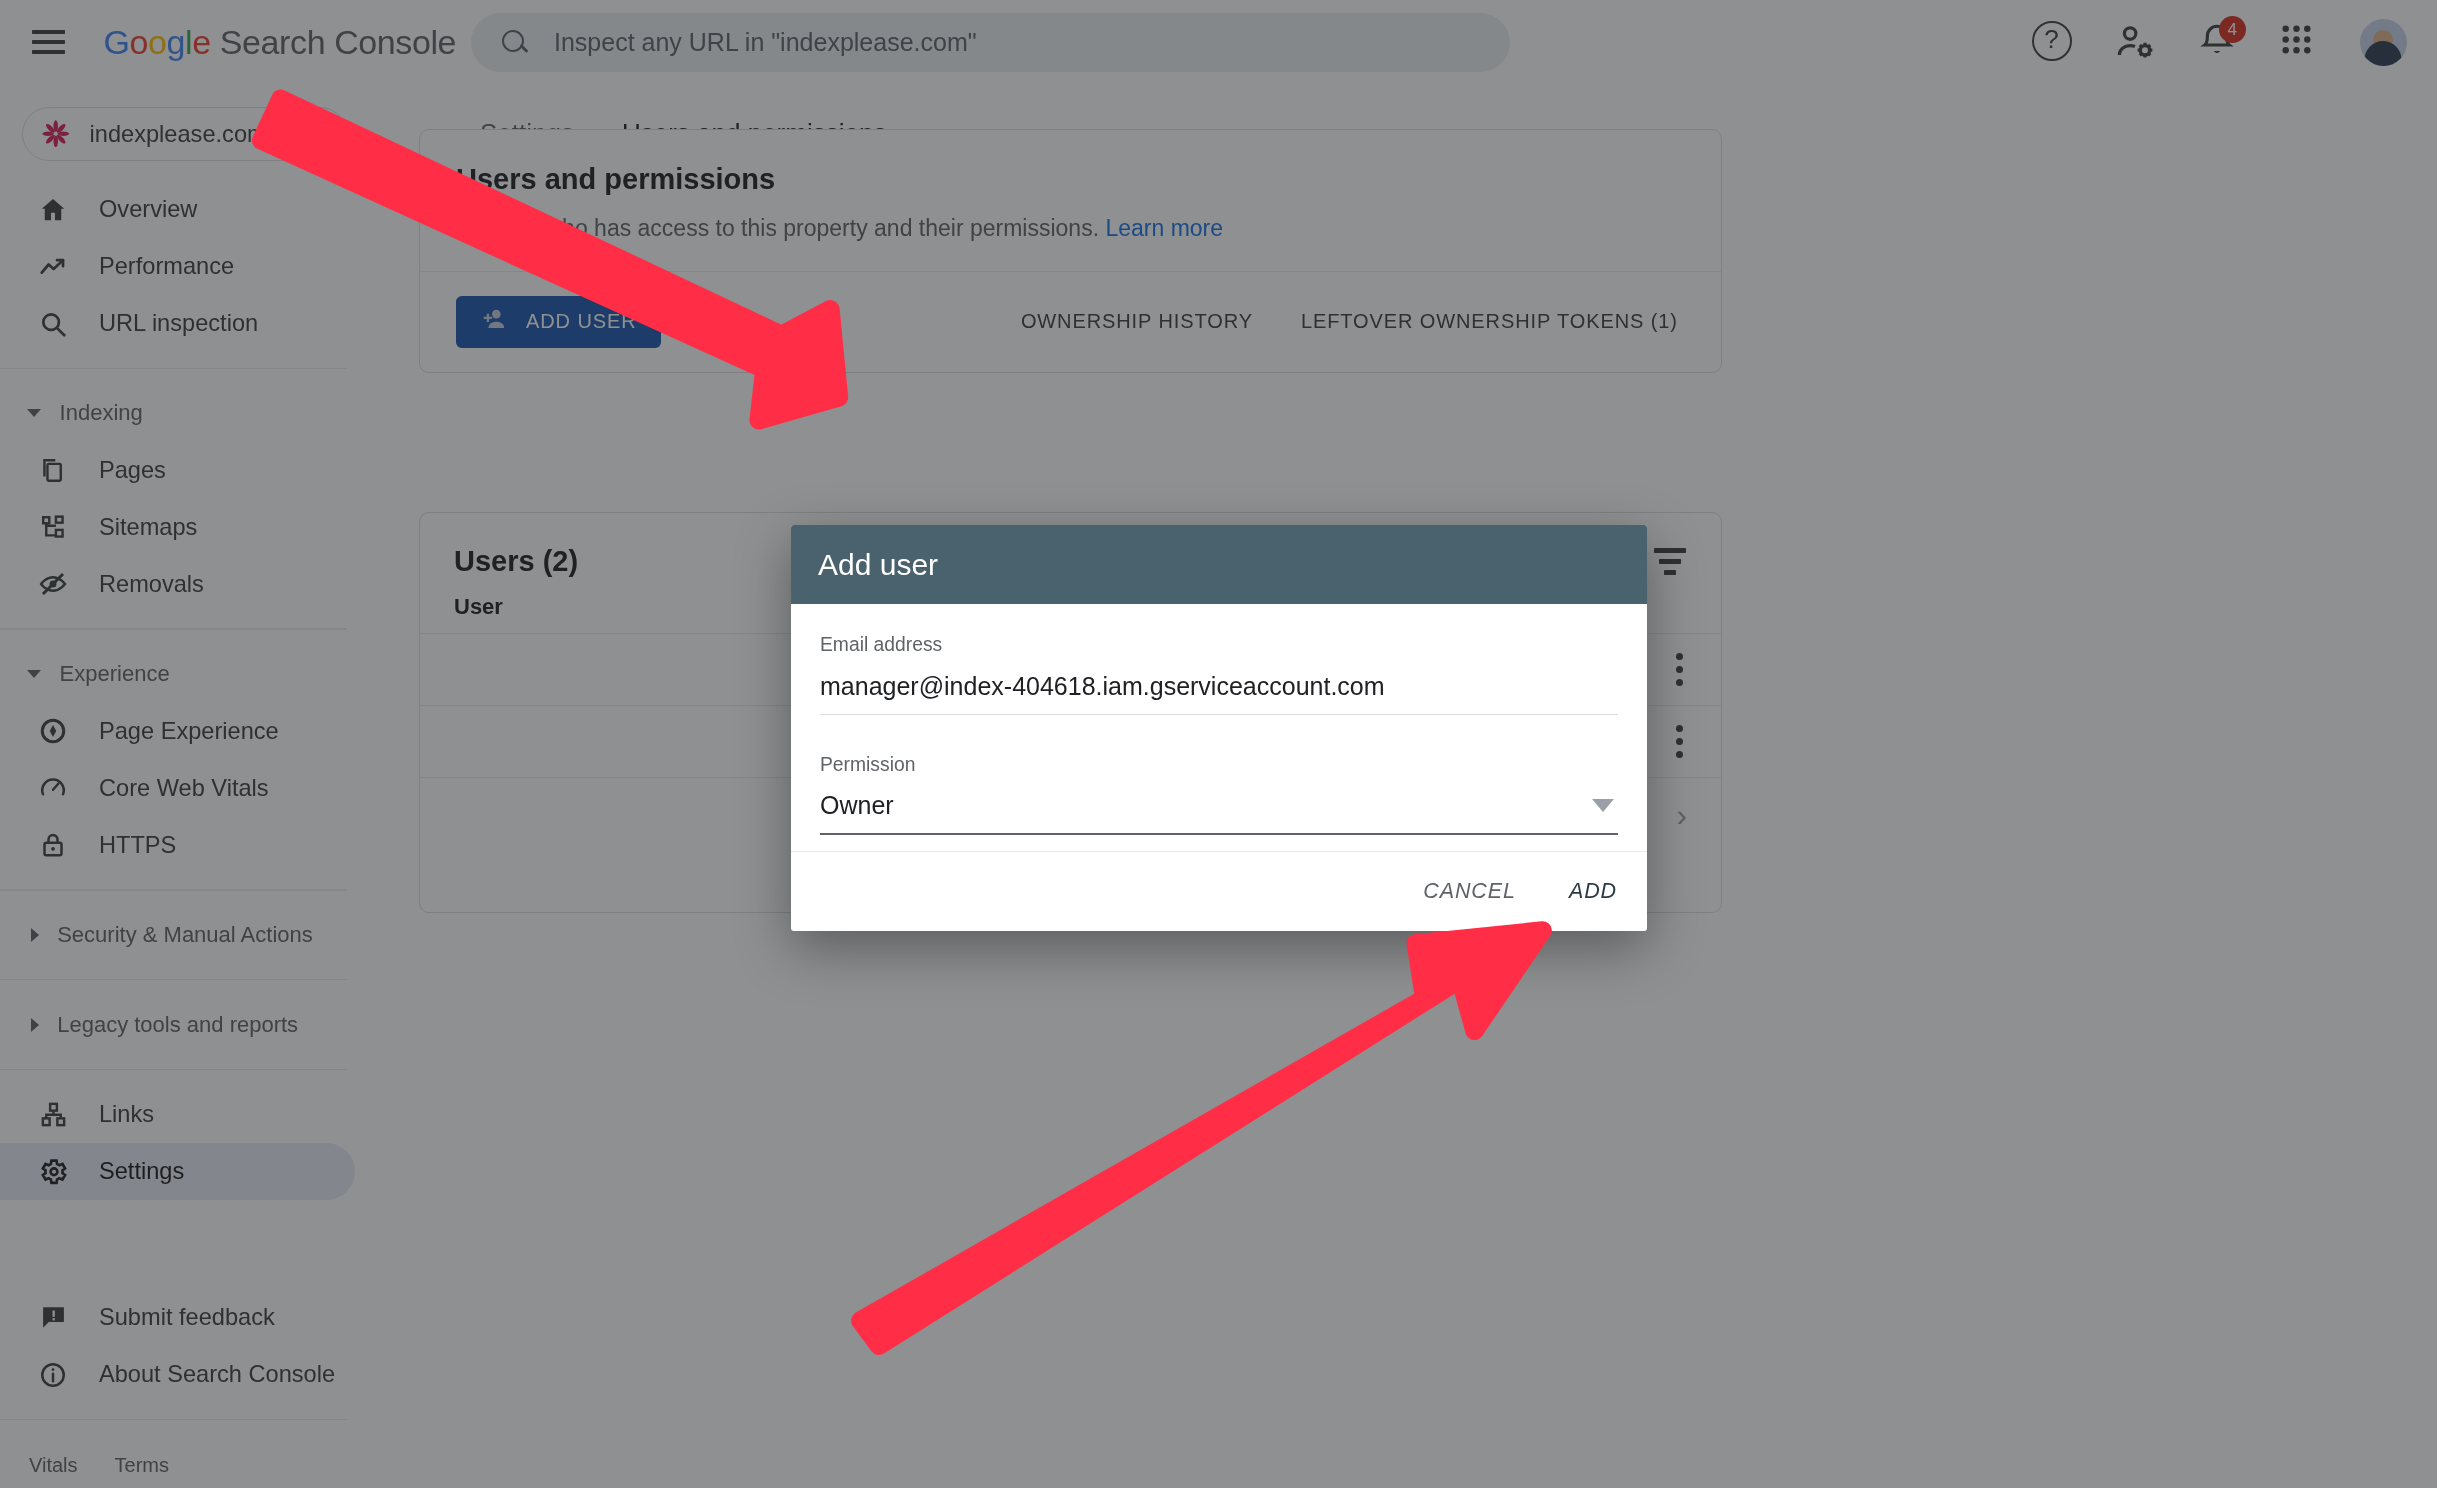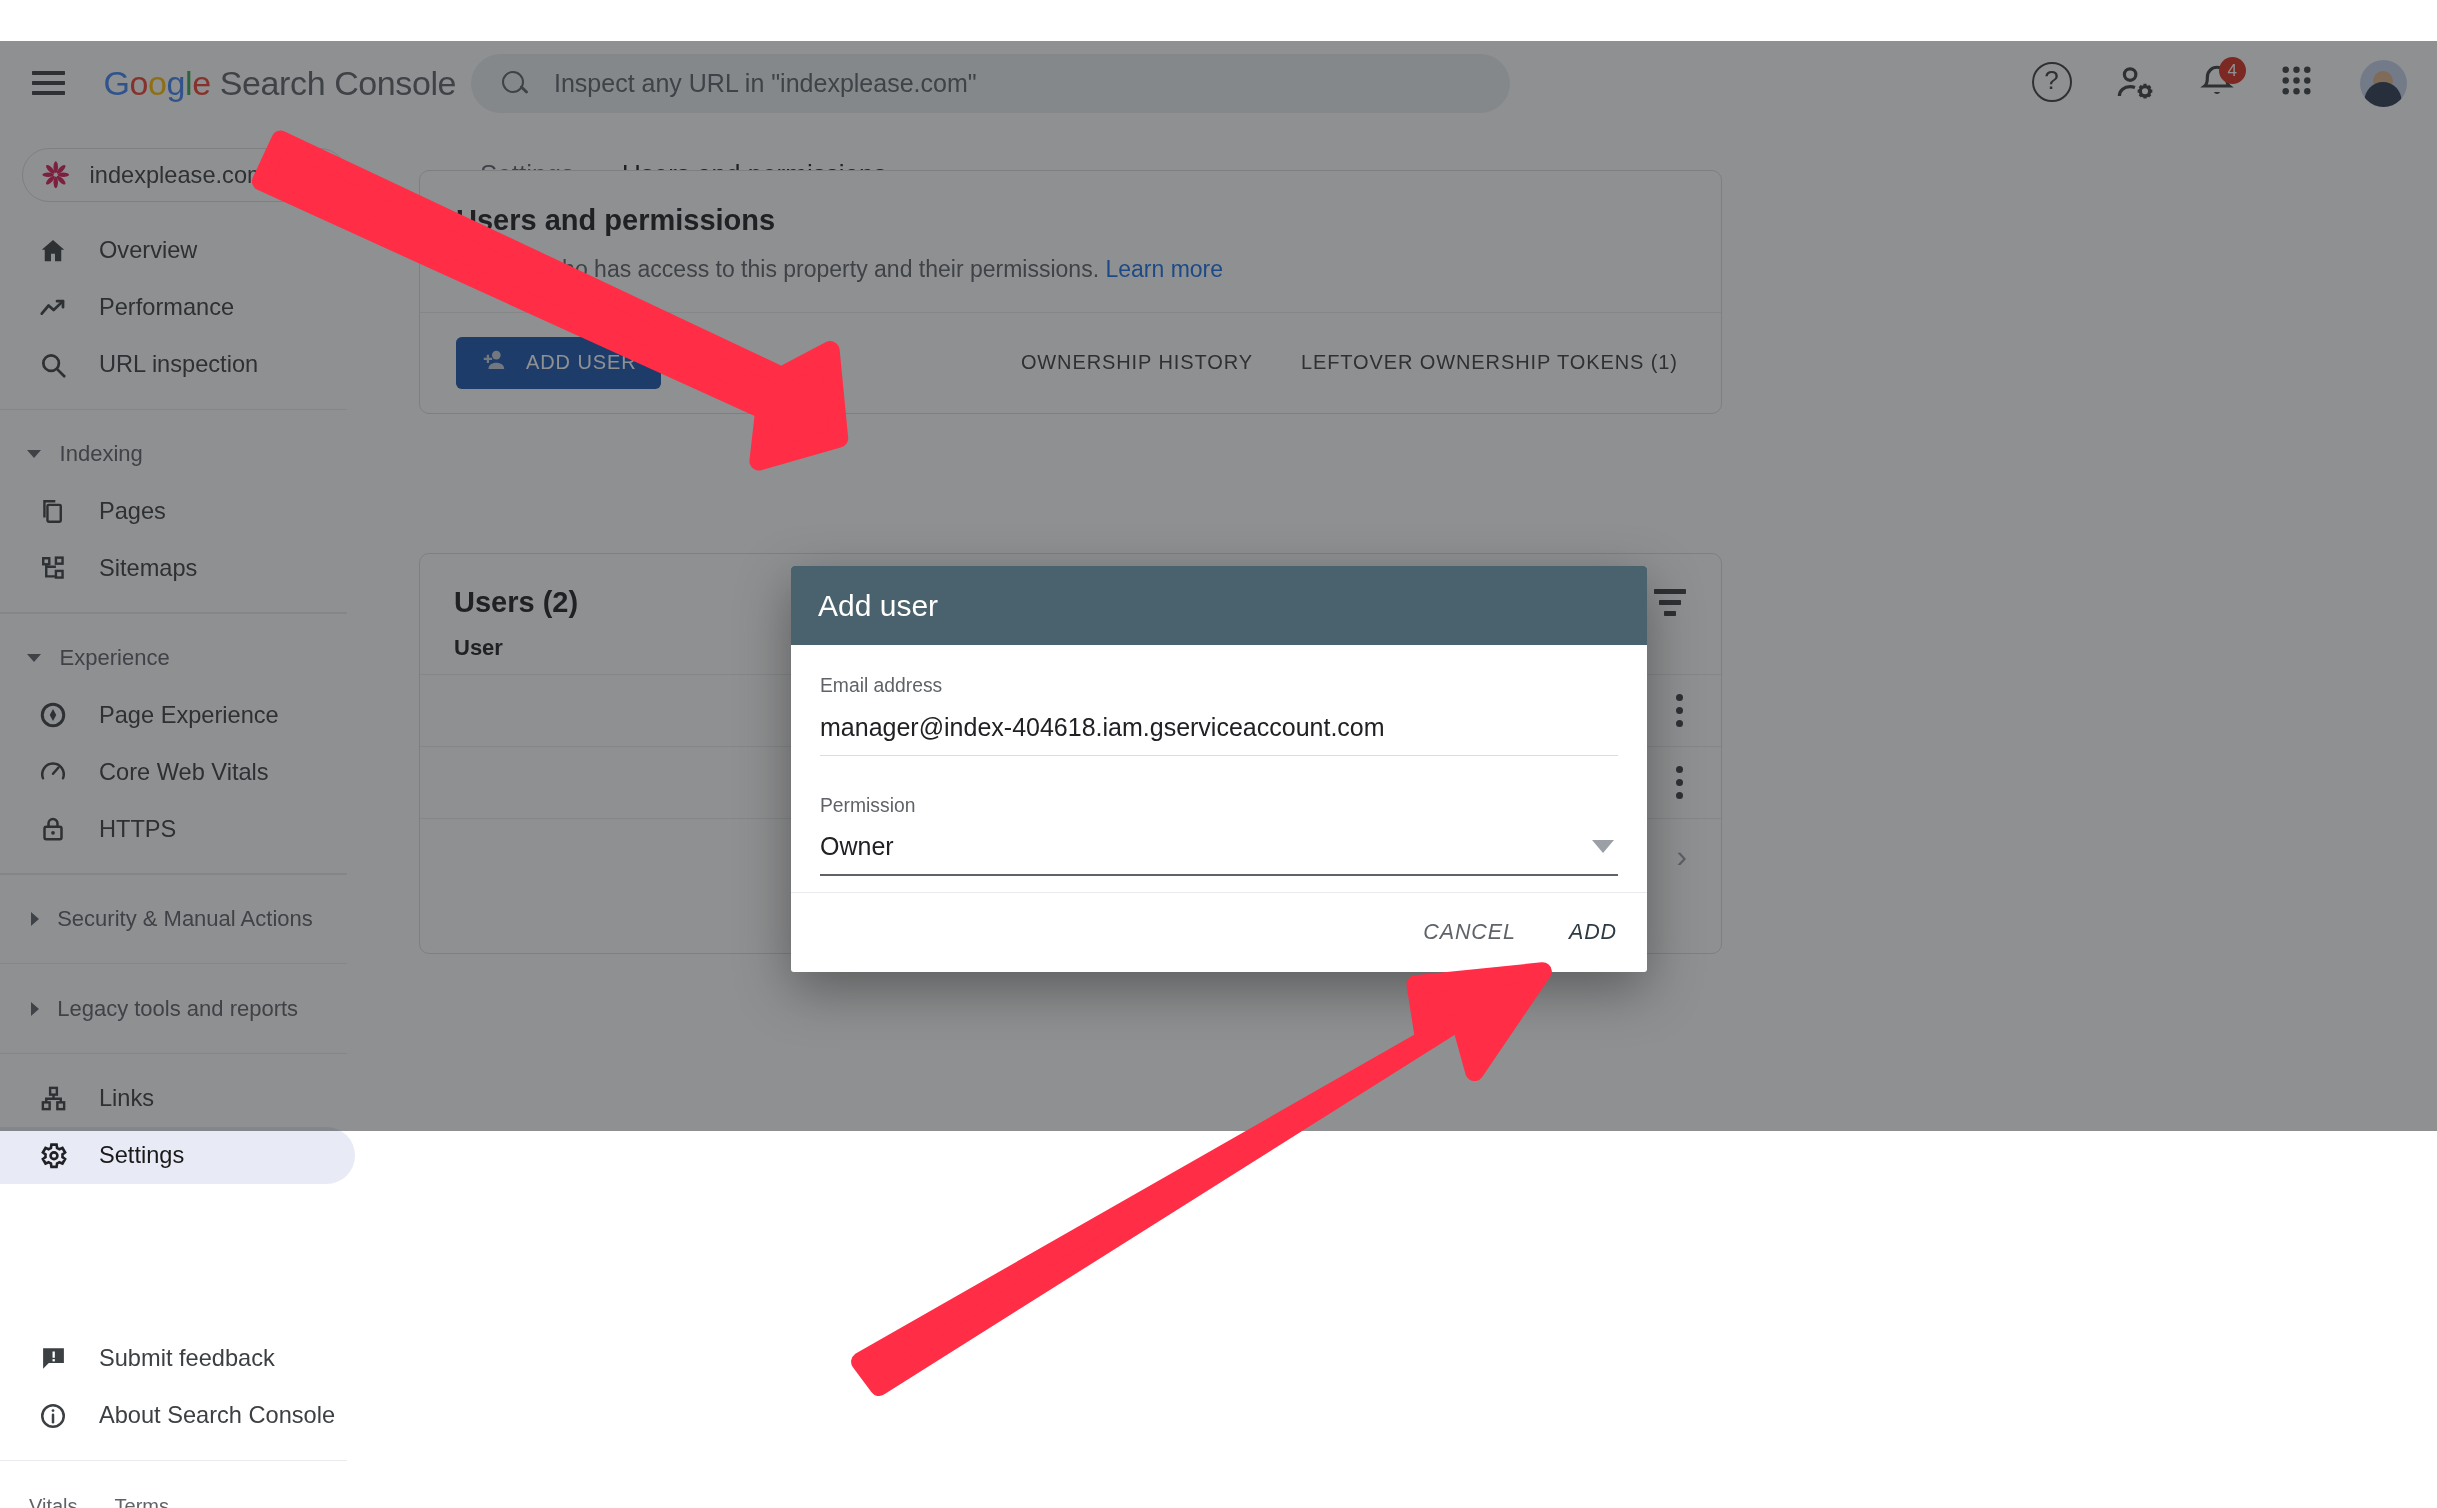--- a/index.html
+++ b/index.html
@@ -2,21 +2,21 @@
 <html style="font-size:11.5px"><head>
 <meta charset="utf-8">
 <style>
   * { box-sizing: border-box; margin: 0; padding: 0; }
   html, body {
     width: 2438px; height: 1509px;
     font-family: "Liberation Sans", sans-serif;
     background: #ffffff;
     overflow: hidden;
   }
-  #root { position: relative; width: 2438px; height: 1090px; background: #fdba74; margin-top: 41px; }
+  #root { position: relative; width: 2438px; height: 1488px; background: #fdba74; }
 
   
   .app { position: absolute; inset: 0; background: #fff; }
 
   
   .topbar {
     position: absolute; left: 0; top: 0; width: 2438px; height: 84px;
     display: flex; align-items: center; background: #fff;
   }
   .hamburger { width: 33px; height: 24px; margin-left: 31.5px; display:flex; flex-direction:column; justify-content:space-between; cursor:pointer; }
@@ -297,20 +297,30 @@
             <svg width="29" height="29" viewBox="0 0 24 24" fill="none" stroke="#3c4043" stroke-width="2">
                 <rect x="3.5" y="3.5" width="5" height="5"></rect>
                 <rect x="14" y="3" width="5.5" height="5"></rect>
                 <rect x="14" y="14" width="5.5" height="5.5"></rect>
                 <path d="M6 8.5v10h8M6 10.5h8"></path>
               </svg>
           </span>
           <span>Sitemaps</span>
         </div>
 
+        <div class="navitem">
+          <span class="navicon">
+            <svg width="30" height="30" viewBox="0 0 24 24" fill="none" stroke="#3c4043" stroke-width="2">
+                <path d="M2.5 12s3.6-5.4 9.5-5.4S21.5 12 21.5 12s-3.6 5.4-9.5 5.4S2.5 12 2.5 12z"></path>
+                <circle cx="12" cy="12" r="2.8" fill="#3c4043" stroke="none"></circle>
+                <path d="M4 20 20 4" stroke-width="2.4"></path>
+              </svg>
+          </span>
+          <span>Removals</span>
+        </div>
 
         <div class="divider"></div>
 
         <div class="grouphdr">
           <span class="tri-d"></span>
           <span>Experience</span>
         </div>
 
         <div class="navitem">
           <span class="navicon">

